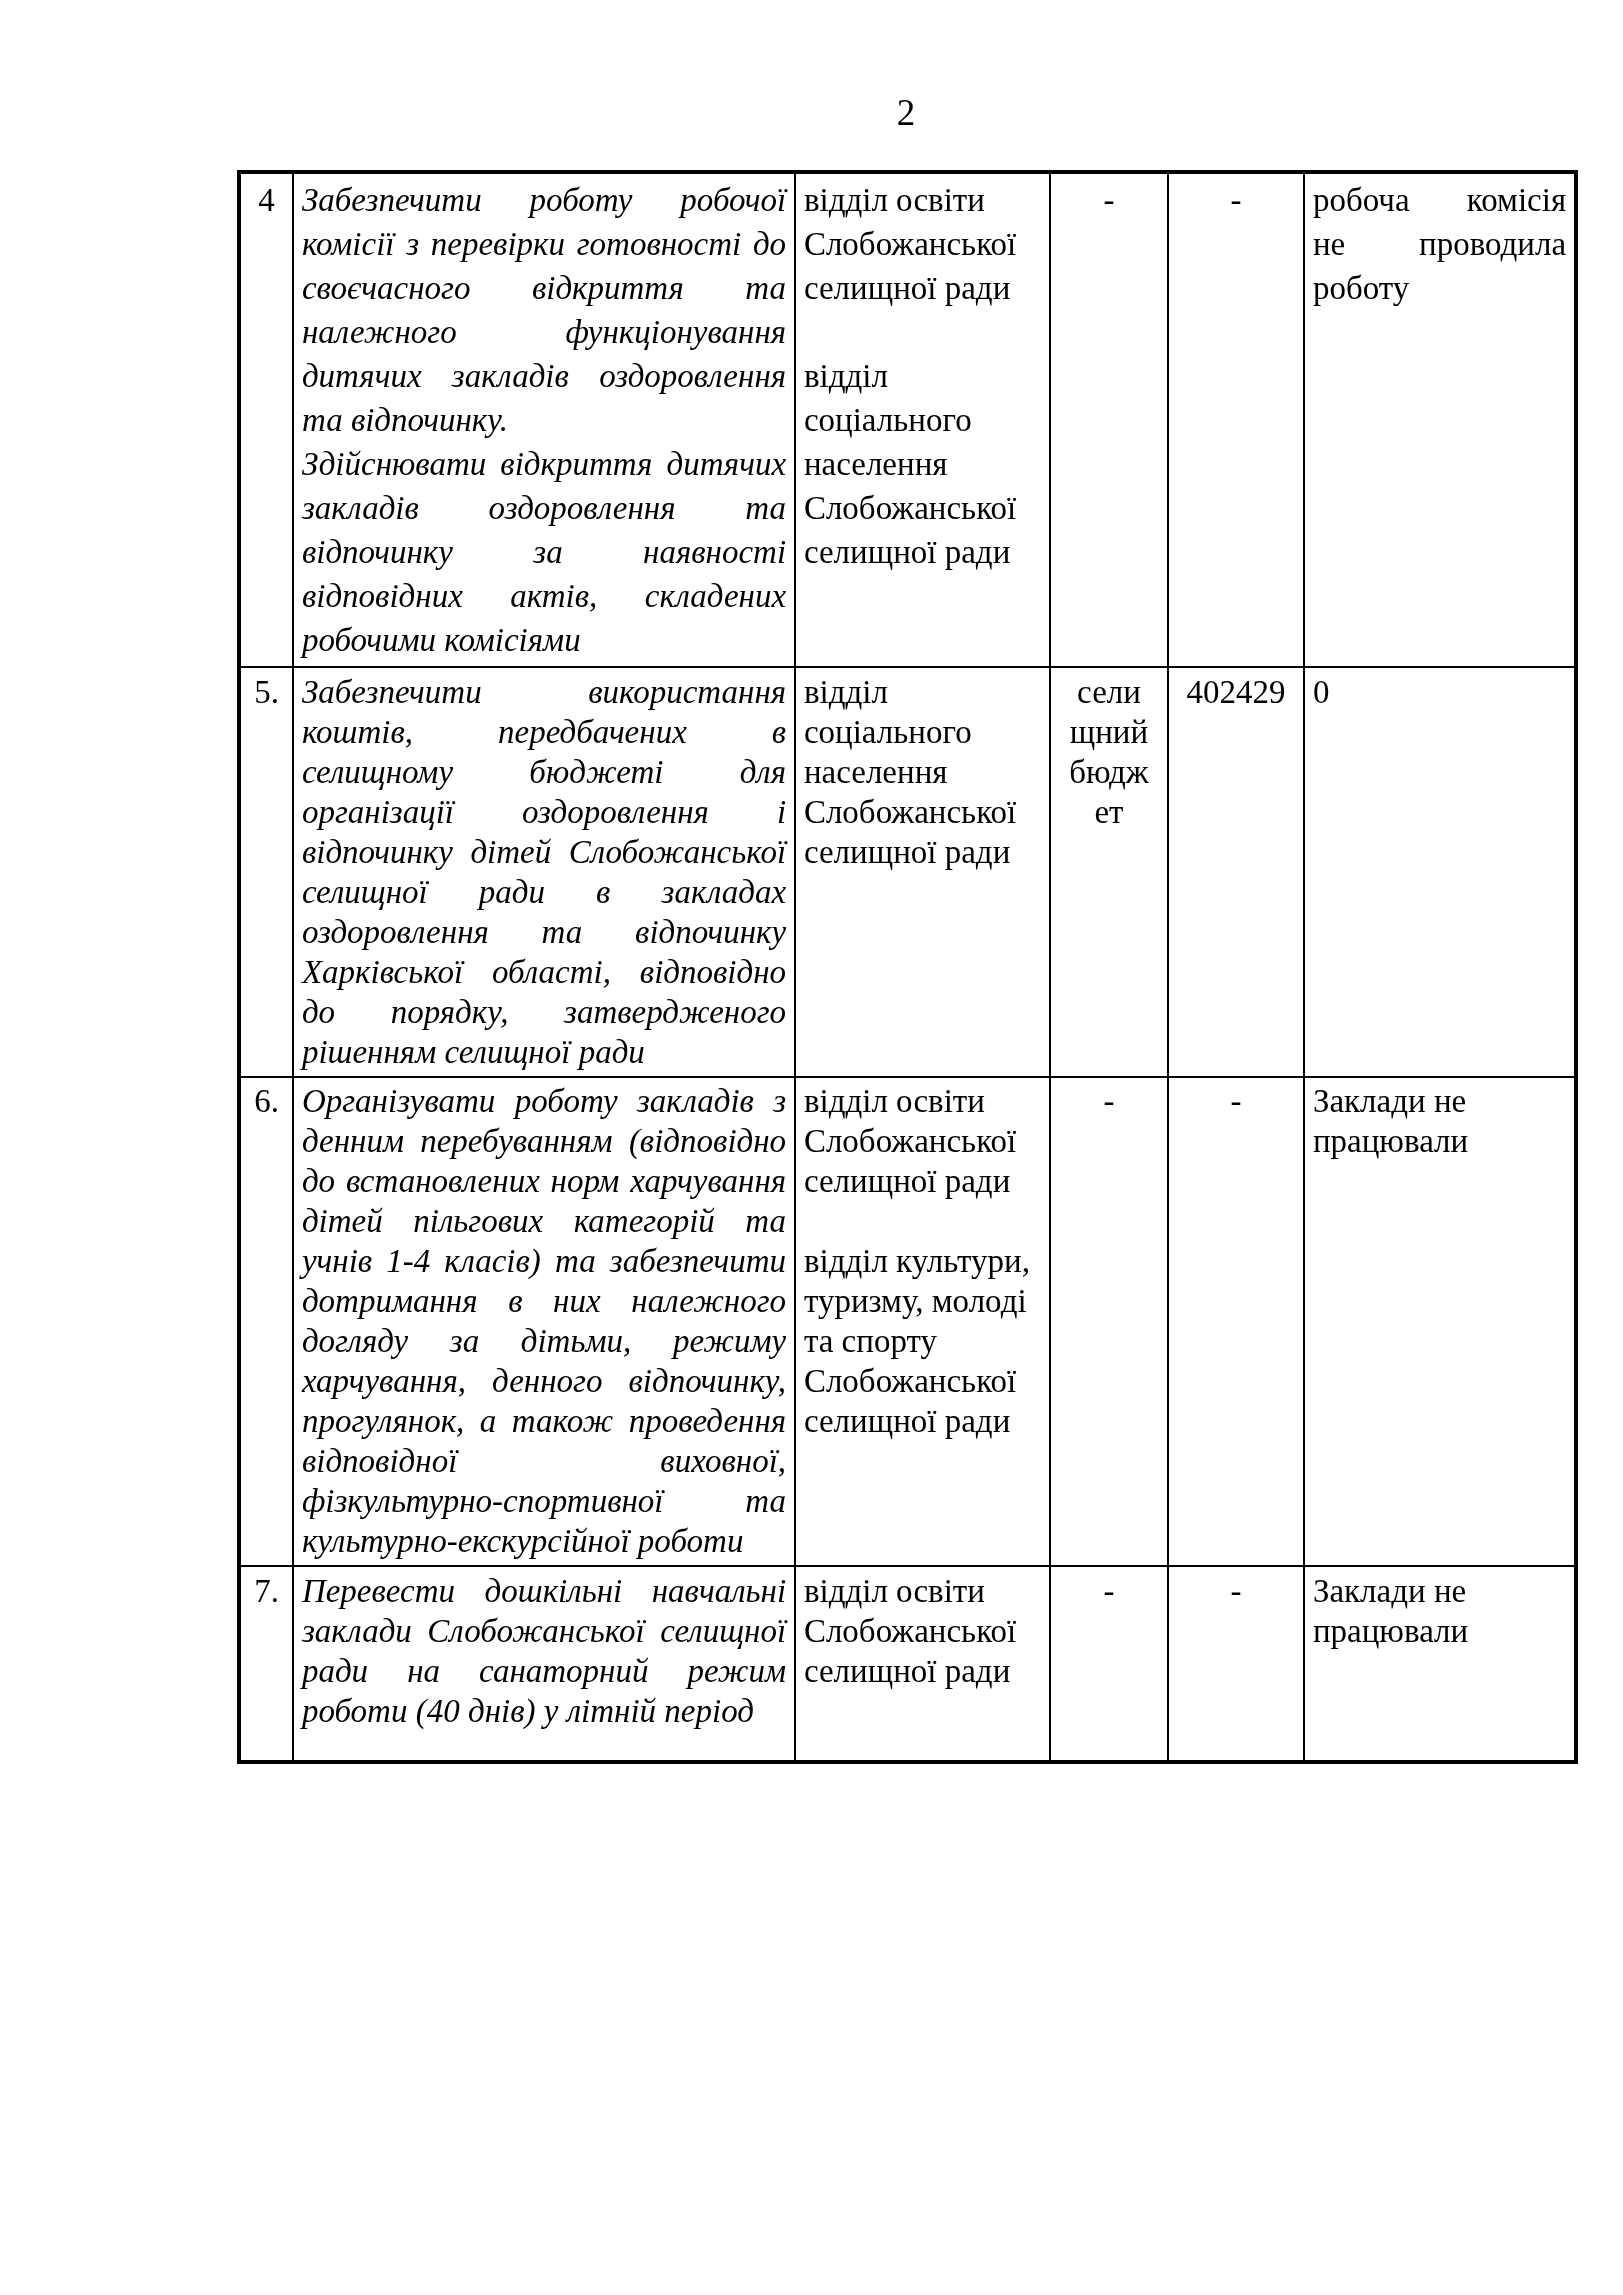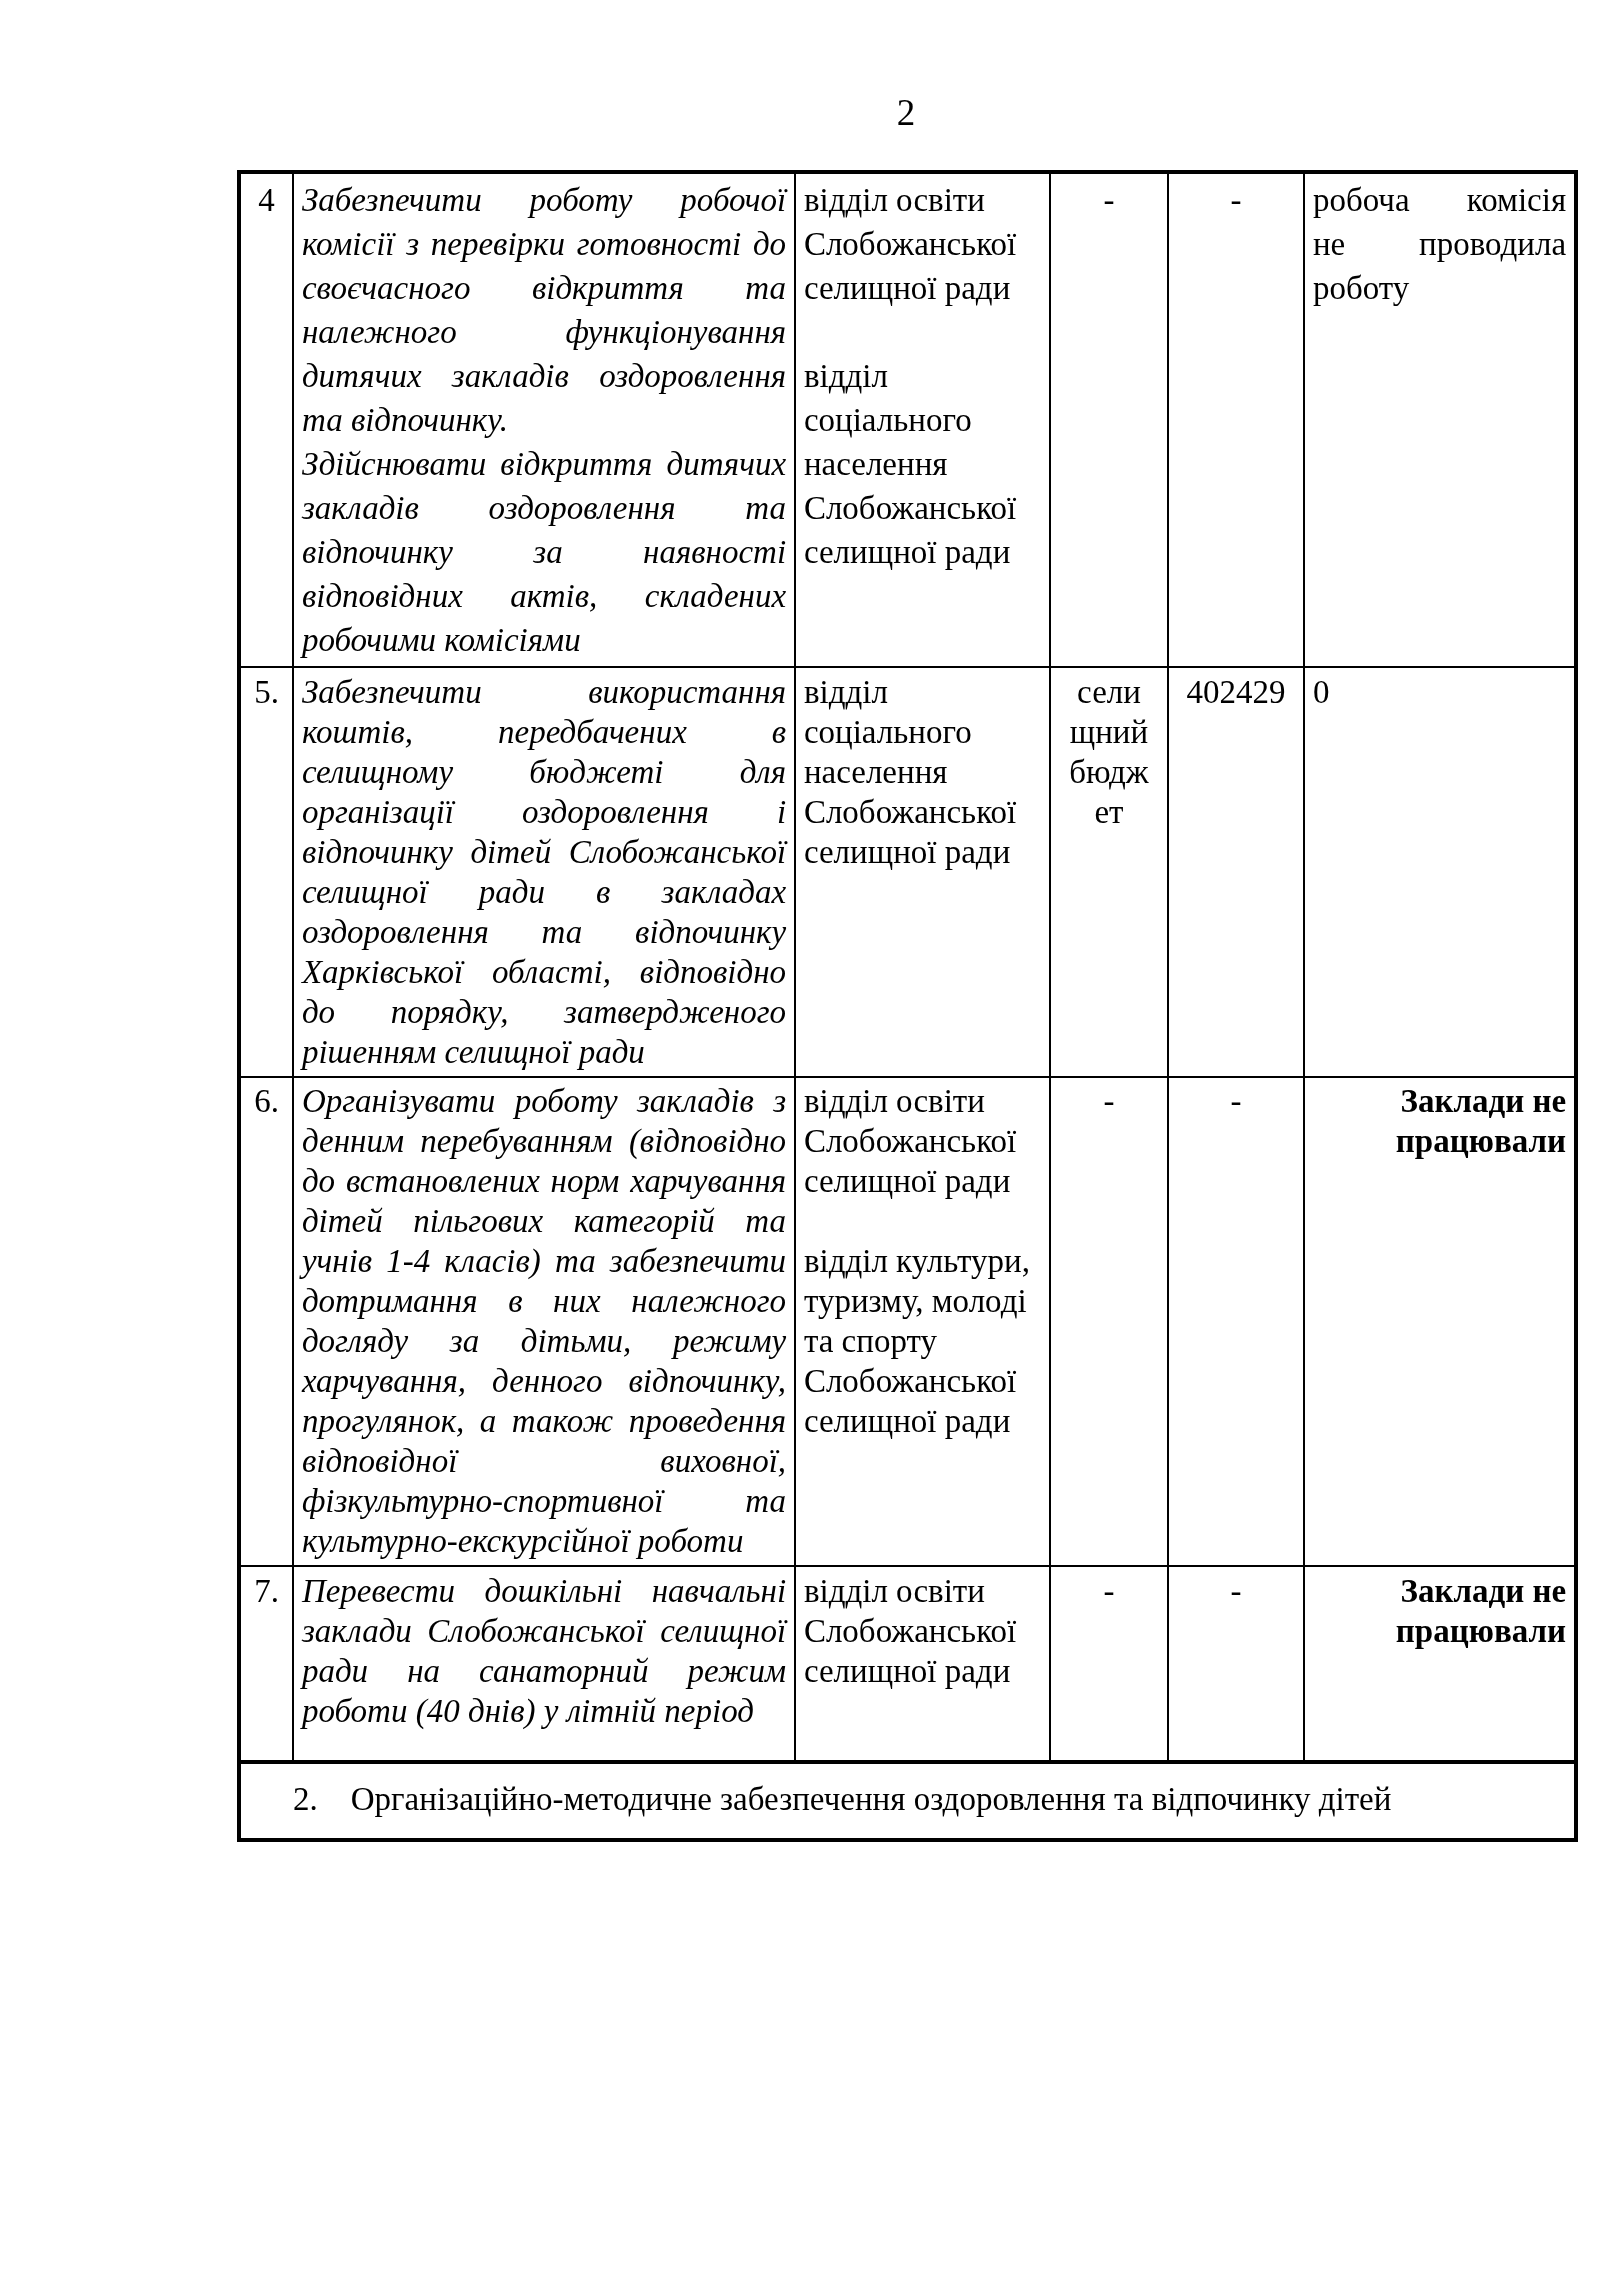--- a/index.html
+++ b/index.html
@@ -74,24 +74,23 @@
     padding-top: 5.2px;
   }
   td.cell-res-just {
     text-align: justify;
     text-align-last: justify;
     white-space: pre-line;
     padding: 2.6px 7.9px;
     font-family: Liberation Serif, serif;
   }
   td.cell-res-center {
-    text-align: right;
+    text-align: left;
     white-space: pre-line;
     padding: 5.2px 7.9px;
-    font-weight: bold;
   }
   td.cell-res-left {
     text-align: left;
     padding: 5.2px 13px;
   }
   tr.section-row td {
     border-top: 4.6px solid #000000;
     text-align: left;
     padding: 14.4px 6.5px 0 52px;
     line-height: 40px;
@@ -174,20 +173,17 @@
         <td class="cell-task">Перевести дошкільні навчальні заклади Слобожанської селищної ради на санаторний режим роботи (40 днів) у літній період</td>
         <td class="cell-resp">відділ освіти
 Слобожанської
 селищної ради</td>
         <td class="cell-src">-</td>
         <td class="cell-amt">-</td>
         <td class="cell-res-center">Заклади не
 працювали</td>
       </tr>
 
-      <tr class="section-row" style="height:78px">
-        <td colspan="6">2. Організаційно-методичне забезпечення оздоровлення та відпочинку дітей</td>
-      </tr>
 
     </tbody>
   </table>
 </div>
 
 
 </body></html>

